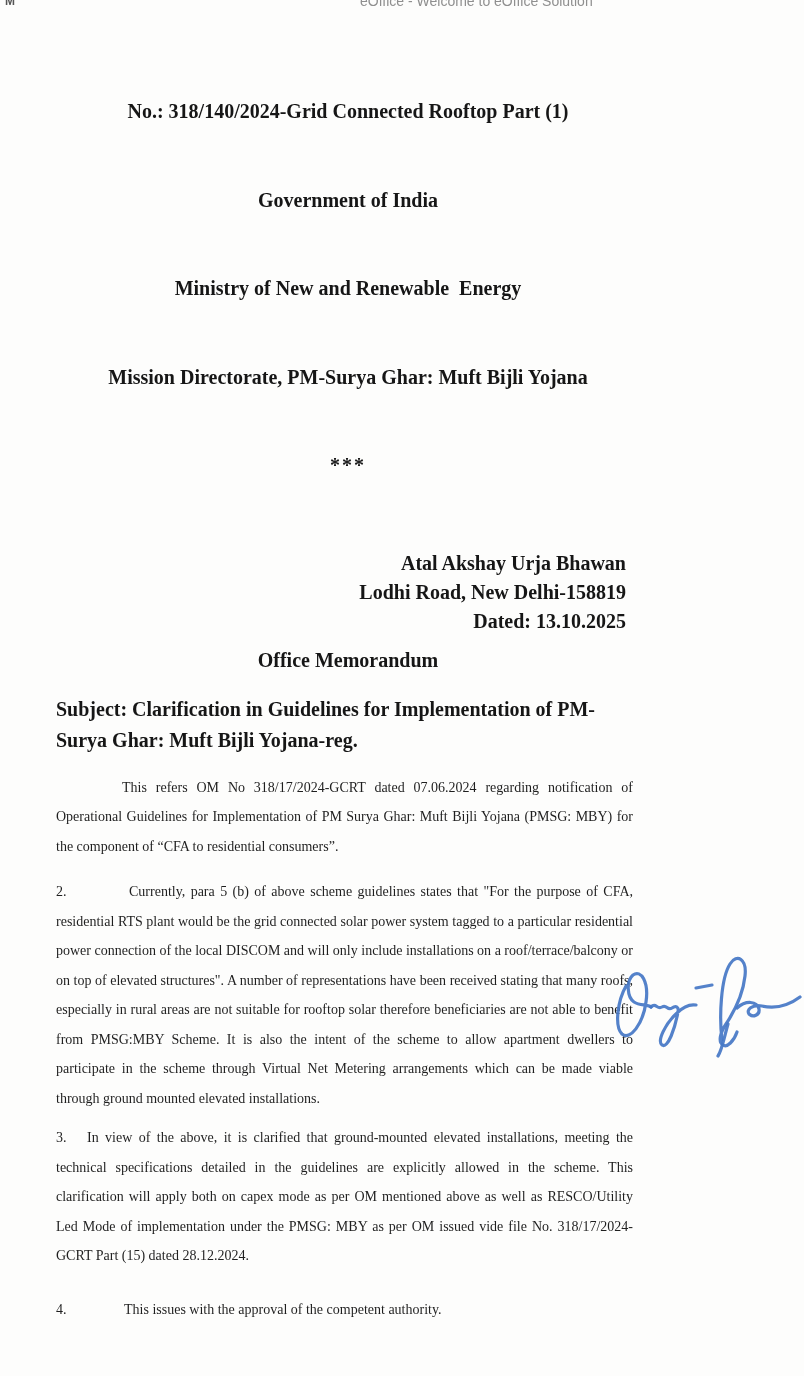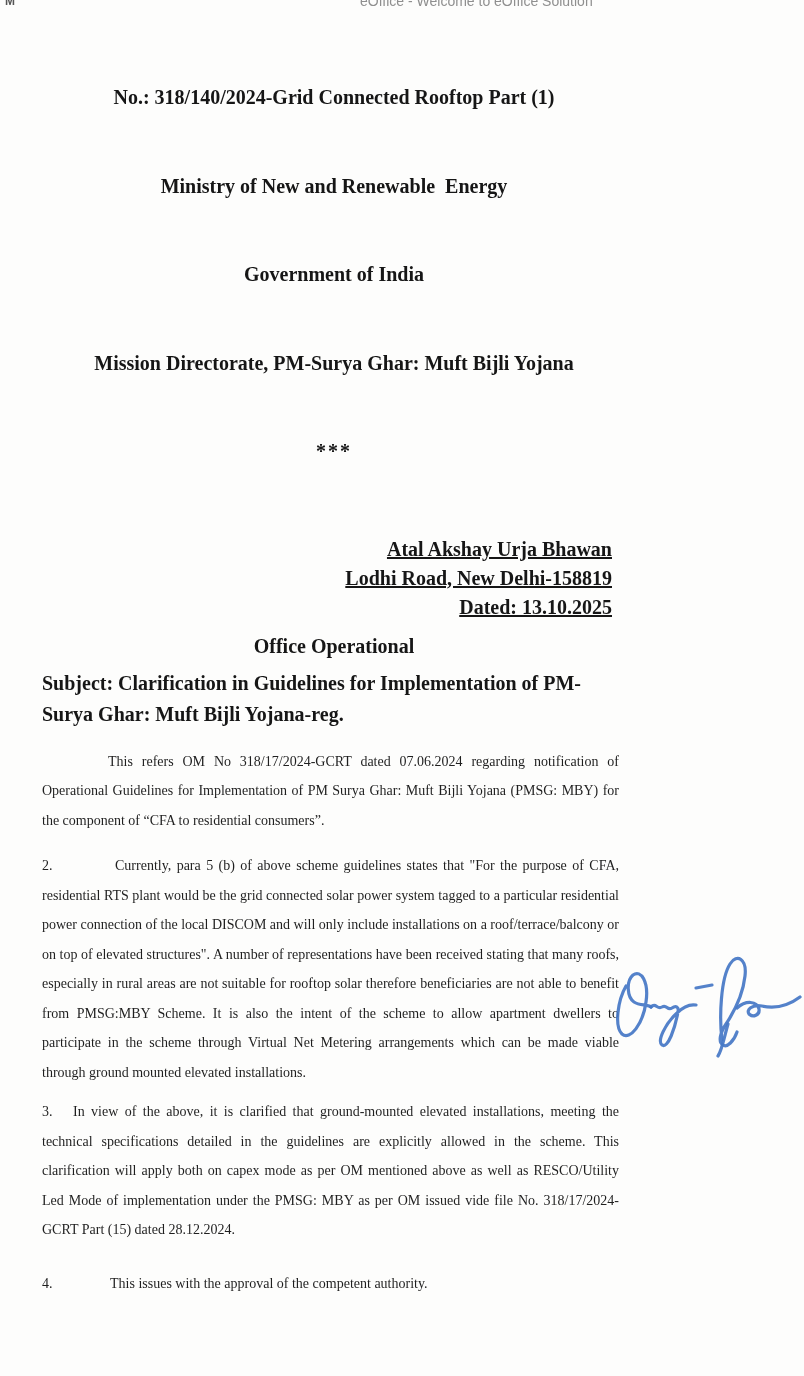--- a/index.html
+++ b/index.html
@@ -12,28 +12,28 @@
     font-family:"Liberation Serif","DejaVu Serif",serif;
     color:#1f1f1f;
   }
   
   .viewer-strip{position:absolute;top:0;left:0;width:100%;height:9px;overflow:hidden;}
   .viewer-left{position:absolute;top:-6px;left:5px;font-family:"Liberation Sans",sans-serif;
     font-size:12px;font-weight:bold;color:#555;}
   .viewer-title{position:absolute;top:-7px;left:360px;font-family:"Liberation Sans",sans-serif;
     font-size:14px;color:#8f8f8f;}
   
-  .content{position:absolute;top:0;left:0;width:668px;padding:0;}
+  .content{position:absolute;top:0;left:0;width:668px;padding:14px;}
   .letterhead{margin-top:24px;text-align:center;font-weight:bold;color:#161616;
     font-size:20px;line-height:29.5px;white-space:pre-wrap;}
   .stars{letter-spacing:2px;}
   .address-block{margin-top:9px;padding-right:56px;text-align:right;font-weight:bold;
-    color:#161616;font-size:20px;line-height:29px;text-decoration:underline;}
+    color:#161616;font-size:20px;line-height:29px;}
   .om-title{margin-top:13px;text-align:center;font-weight:bold;color:#161616;font-size:20px;}
-  .subject{margin:10px 66px 0 42px;font-weight:bold;color:#161616;font-size:20px;
+  .subject{margin:22px 66px 0 42px;font-weight:bold;color:#161616;font-size:20px;
     line-height:31px;text-align:left;}
   .body-para{margin:16px 49px 0 42px;font-size:14px;line-height:29.5px;
     text-align:justify;color:#1f1f1f;}
   .body-para.first{text-indent:66px;margin-top:17px;}
   .para-num{display:inline-block;text-indent:0;}
   .num-w-lg{width:73px;}
   .num-w-sm{width:31px;}
   .num-w-md{width:68px;}
   .p3{margin-top:10px;}
   .p4{margin-top:24px;}
@@ -50,33 +50,33 @@
 
   <div class="viewer-strip">
     <span class="viewer-left">M</span>
     <span class="viewer-title">eOffice - Welcome to eOffice Solution</span>
   </div>
 
   <div class="content">
 
     <div class="letterhead">
       <div>No.: 318/140/2024-Grid Connected Rooftop Part (1)</div>
+      <div>Government of India</div>
       <div>Ministry of New and Renewable  Energy</div>
-      <div>Government of India</div>
       <div>Mission Directorate, PM-Surya Ghar: Muft Bijli Yojana</div>
       <div class="stars">***</div>
     </div>
 
     <div class="address-block">
       <div>Atal Akshay Urja Bhawan</div>
       <div>Lodhi Road, New Delhi-158819</div>
       <div>Dated: 13.10.2025</div>
     </div>
 
-    <div class="om-title">Office Operational</div>
+    <div class="om-title">Office Memorandum</div>
 
     <div class="subject">Subject: Clarification in Guidelines for Implementation of PM-Surya Ghar: Muft Bijli Yojana-reg.</div>
 
     <p class="body-para first">
       <span>This refers OM No 318/17/2024-GCRT dated 07.06.2024 regarding notification of Operational Guidelines for Implementation of PM Surya Ghar: Muft Bijli Yojana (PMSG: MBY) for the component of “CFA to residential consumers”.</span>
     </p>
 
     <p class="body-para">
       <span class="para-num num-w-lg">2.</span><span>Currently, para 5 (b) of above scheme guidelines states that "For the purpose of CFA, residential RTS plant would be the grid connected solar power system tagged to a particular residential power connection of the local DISCOM and will only include installations on a roof/terrace/balcony or on top of elevated structures". A number of representations have been received stating that many roofs, especially in rural areas are not suitable for rooftop solar therefore beneficiaries are not able to benefit from PMSG:MBY Scheme. It is also the intent of the scheme to allow apartment dwellers to participate in the scheme through Virtual Net Metering arrangements which can be made viable through ground mounted elevated installations.</span>
     </p>

